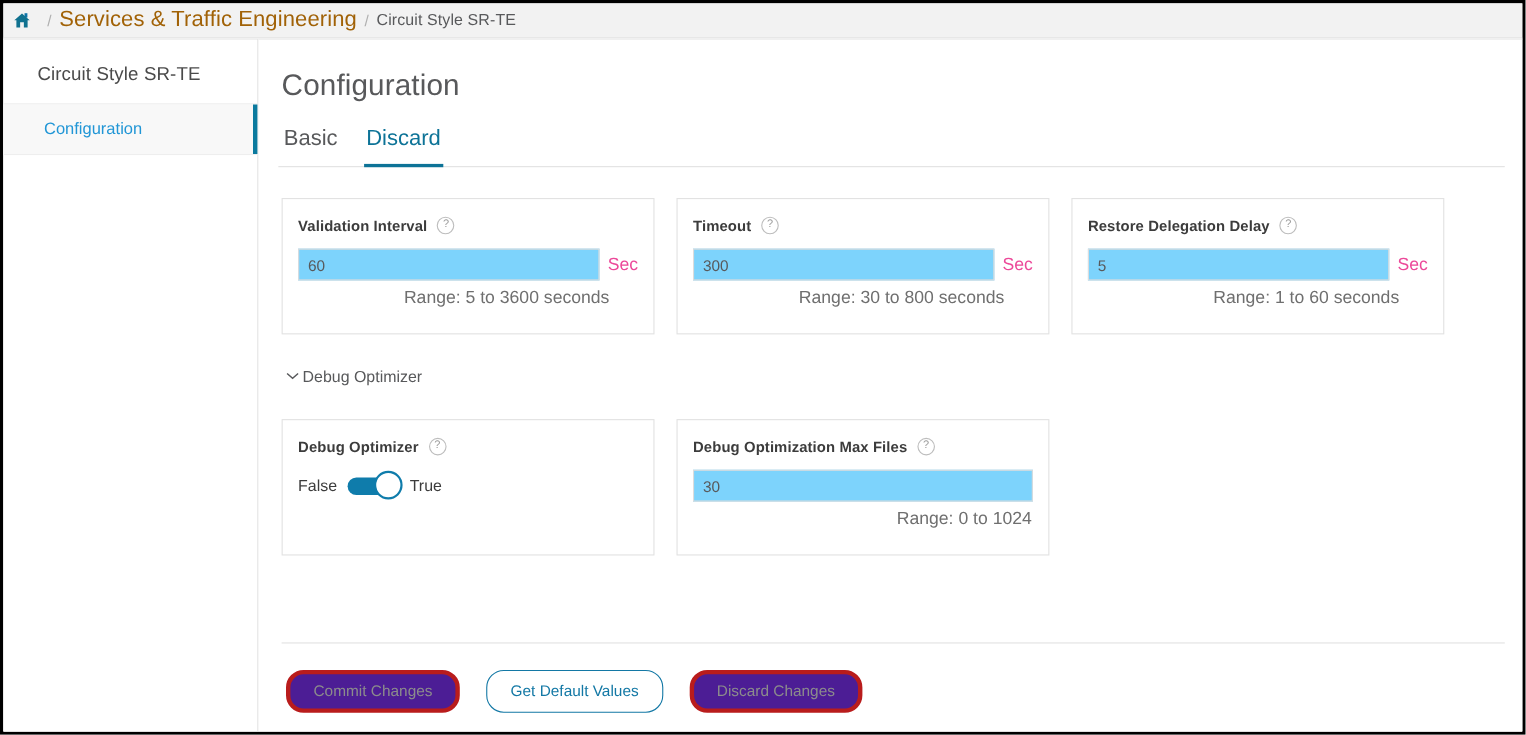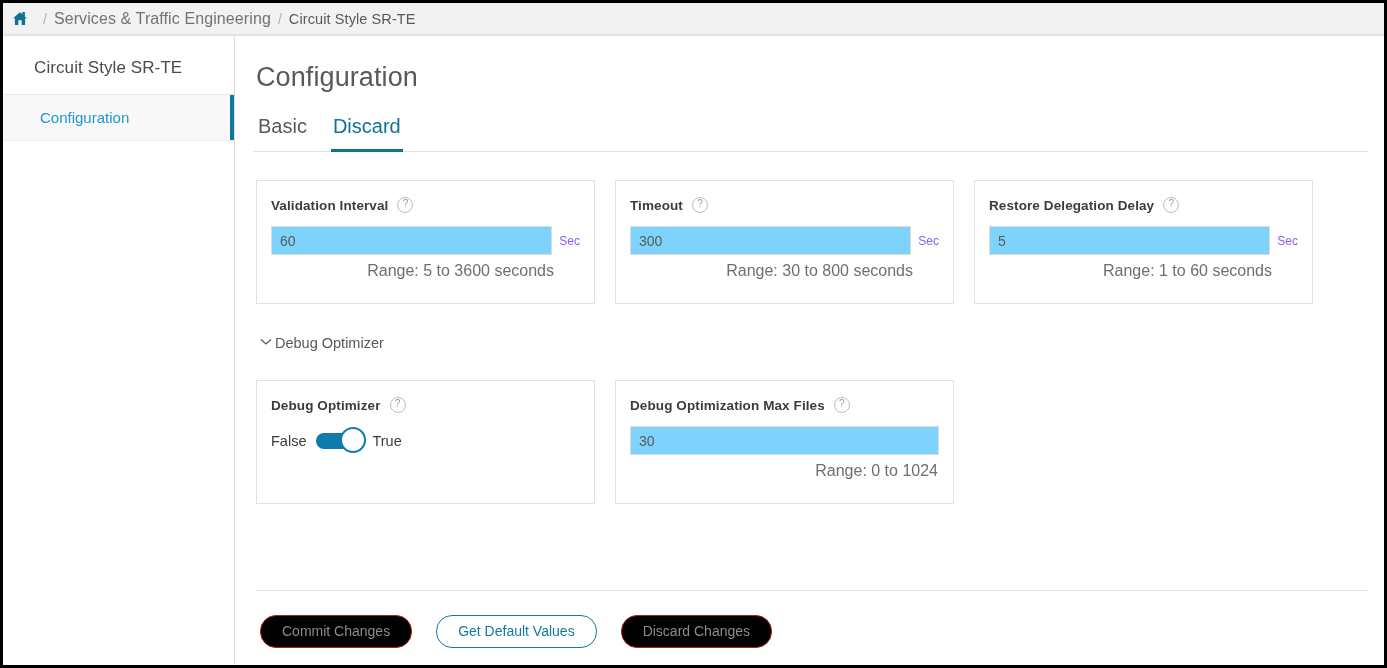--- a/index.html
+++ b/index.html
@@ -40,22 +40,22 @@
     flex: none;
   }
   .home-icon svg { display:block; }
   .crumb-sep {
     color: #b0b0b0;
     font-size: 14px;
     margin: 0 7px;
     line-height: 1;
   }
   .crumb-link {
-    color: #737373;
-    font-size: 16px;
+    color: #a16207;
+    font-size: 20px;
     letter-spacing: 0.1px;
   }
   .crumb-current {
     color: #58595b;
     font-size: 14.5px;
     letter-spacing: 0.1px;
   }
 
   
   .page-body {
@@ -192,22 +192,22 @@
     border: 1px solid #dcdcdc;
     background: #7dd3fc;
     font-size: 14px;
     color: #58595b;
     padding: 0 8px;
     font-family: "Liberation Sans", sans-serif;
     outline: none;
     border-radius: 0;
   }
   .unit {
-    font-size: 12px;
-    color: #8b5cf6;
+    font-size: 16px;
+    color: #ec4899;
     flex: none;
   }
   .range-hint {
     font-size: 16px;
     color: #6f6f6f;
     text-align: right;
     margin-top: 7px;
     padding-right: 26px;
   }
   .range-hint.no-unit {
@@ -273,22 +273,22 @@
   }
   .footer-buttons {
     display: flex;
     gap: 24px;
     padding: 24px 0 20px 4px;
   }
   .btn {
     border-radius: 16px;
     padding: 8px 21px;
     font-size: 14px;
-    background: #000000;
-    border: 1px solid #b91c1c;
+    background: #4c1d95;
+    border: 4px solid #b91c1c;
     color: #8c8c8c;
     cursor: pointer;
     font-family: "Liberation Sans", sans-serif;
     line-height: 1.1;
   }
   .btn.primary-outline {
     background: #ffffff;
     border: 1px solid #1378a5;
     color: #1378a5;
   }

